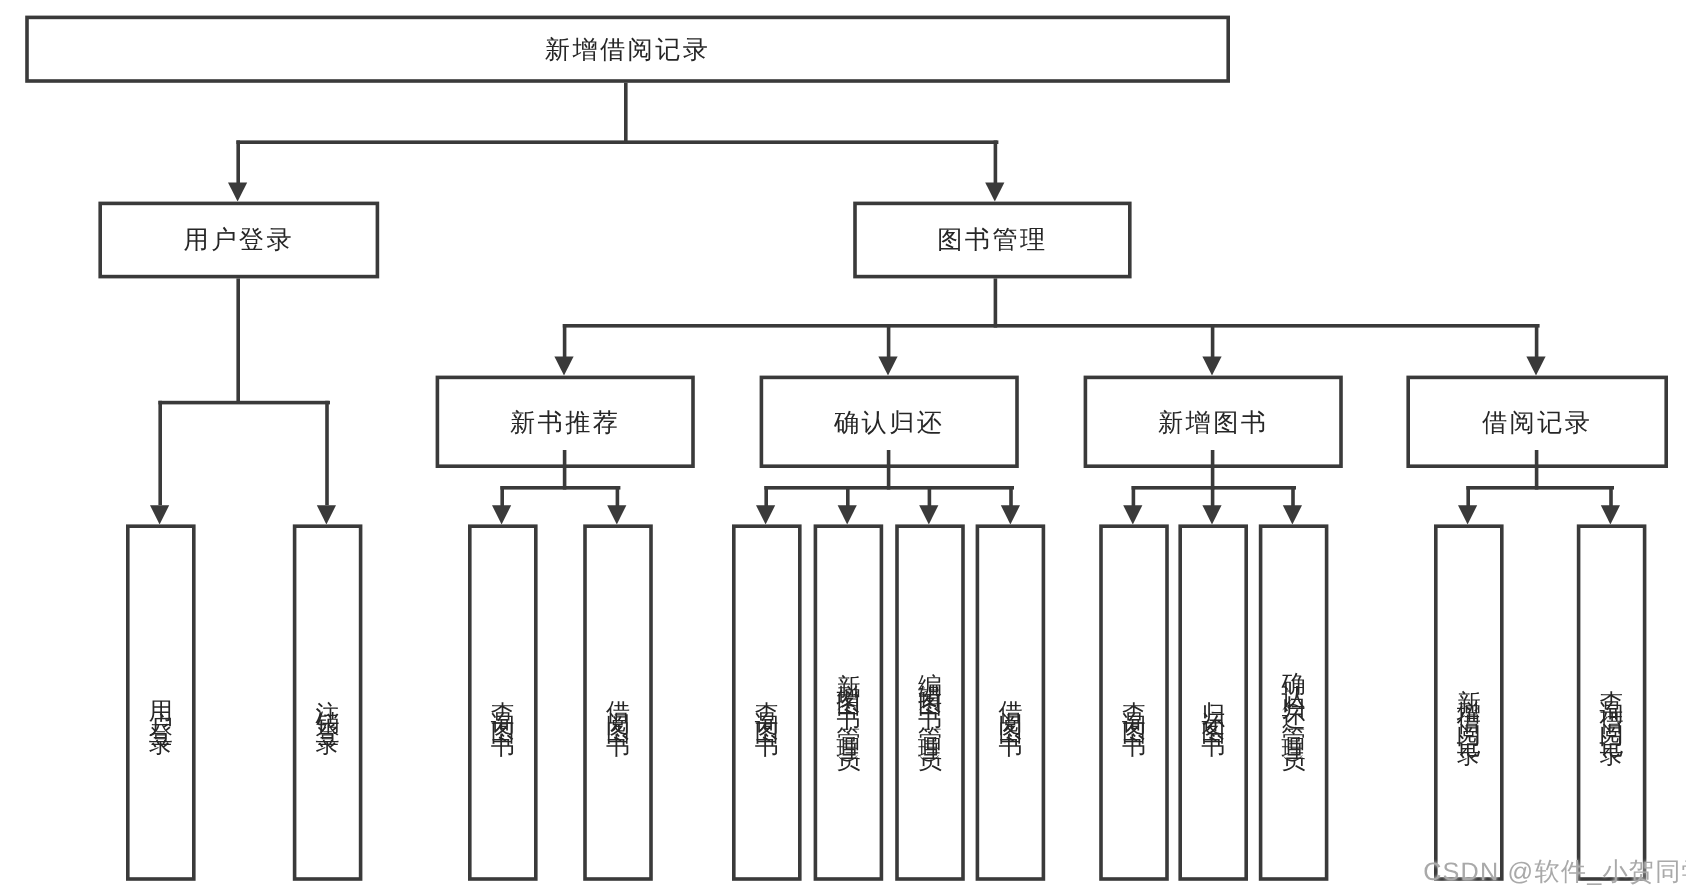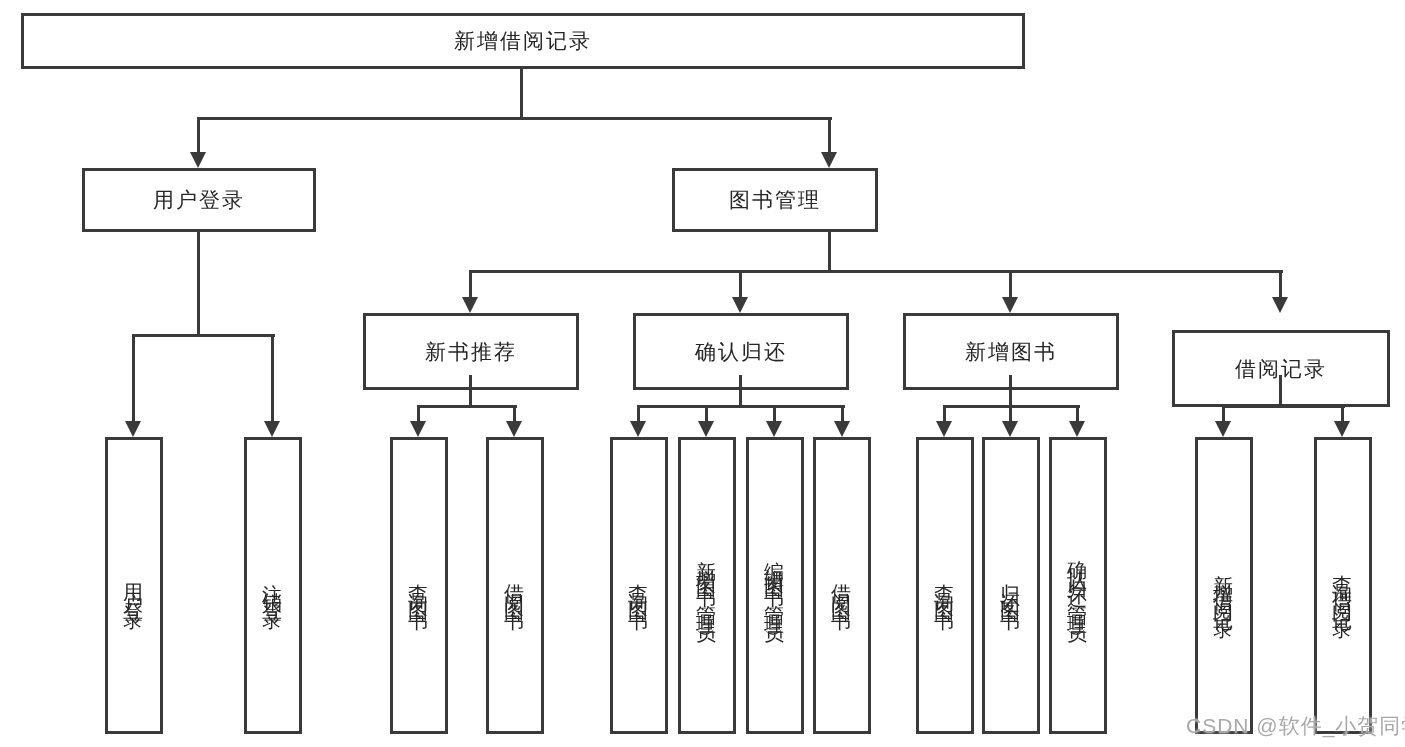--- a/index.html
+++ b/index.html
@@ -31,27 +31,27 @@
     color: var(--text);
     font-size: 21px;
     letter-spacing: 2px;
     white-space: nowrap;
   }
 
   .root-box  { left: 21px;  top: 13px;  width: 1004px; height: 56px; }
 
   .lvl2-box  { top: 168px; height: 64px; }
   .b-userlogin { left: 82px;  width: 234px; }
-  .b-bookmgmt  { left: 672px; width: 206px; }
+  .b-bookmgmt  { left: 711px; width: 232px; }
 
   .lvl3-box  { top: 313px; height: 77px; }
   .b-newbook { left: 363px;  width: 216px; }
   .b-borrow  { left: 633px;  width: 216px; }
   .b-current { left: 903px;  width: 216px; }
-  .b-records { left: 1172px; width: 218px; margin-top: 17px; }
+  .b-records { left: 1172px; width: 218px; }
 
   
   .leaf-box {
     top: 437px; height: 297px; width: 58px;
     writing-mode: vertical-rl;
     text-orientation: mixed;
     letter-spacing: 9px;
     font-size: 20px;
   }
 

